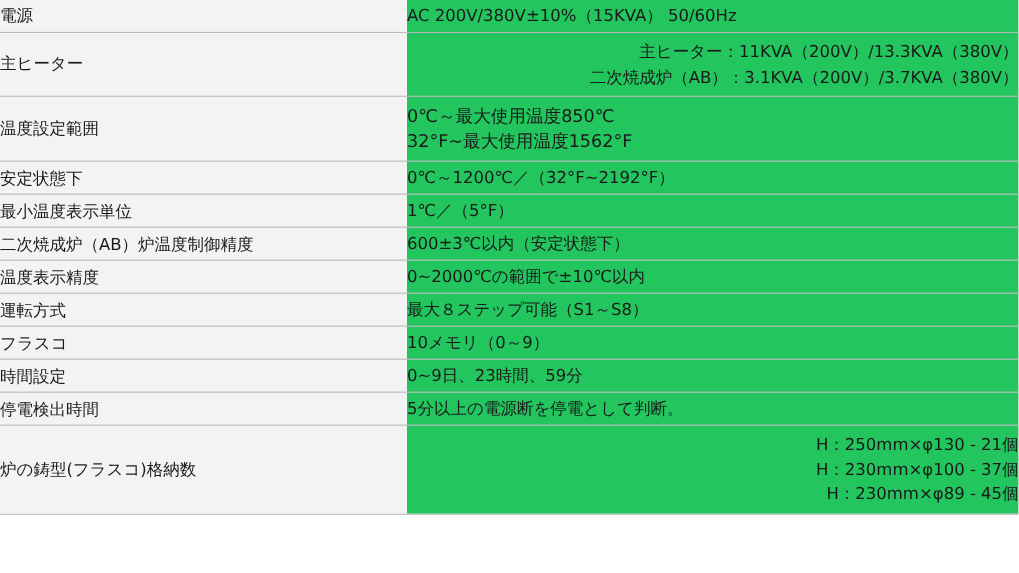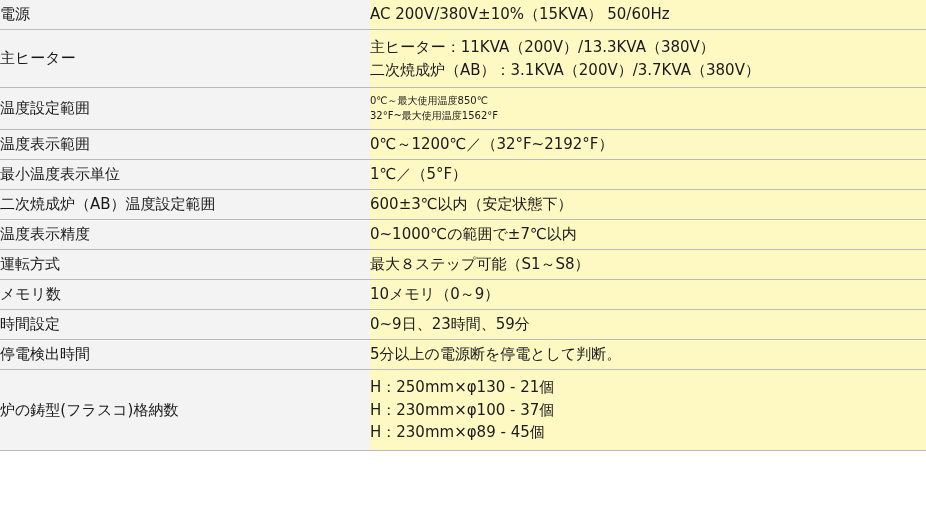--- a/index.html
+++ b/index.html
@@ -36,29 +36,30 @@
     line-height: 1.35;
     white-space: pre-line;
     background: #f3f3f3;
   }
   .cell-value {
     padding-left: 8px;
     padding-right: 6px;
     font-size: 15px;
     line-height: 1.4;
     white-space: pre-line;
-    background: #fef9c3;
+    background: #22c55e;
   }
   
   .small .cell-value {
-    font-size: 10px;
+    font-size: 16px;
     line-height: 1.45;
   }
   .multi .cell-value {
     line-height: 1.5;
+    text-align: right;
   }
   .tall td { padding-top: 6px; padding-bottom: 6px; }
 </style>
 </head>
 <body>
 
 <table class="spec-table">
   <colgroup>
     <col class="label-col">
     <col class="value-col">
@@ -72,41 +73,41 @@
       <td class="cell-label">主ヒーター</td>
       <td class="cell-value">主ヒーター：11KVA（200V）/13.3KVA（380V）
 二次焼成炉（AB）：3.1KVA（200V）/3.7KVA（380V）</td>
     </tr>
     <tr class="small tall">
       <td class="cell-label">温度設定範囲</td>
       <td class="cell-value">0℃～最大使用温度850℃
 32°F~最大使用温度1562°F</td>
     </tr>
     <tr>
-      <td class="cell-label">温度表示範囲</td>
+      <td class="cell-label">安定状態下</td>
       <td class="cell-value">0℃～1200℃／（32°F~2192°F）</td>
     </tr>
     <tr>
       <td class="cell-label">最小温度表示単位</td>
       <td class="cell-value">1℃／（5°F）</td>
     </tr>
     <tr>
-      <td class="cell-label">二次焼成炉（AB）温度設定範囲</td>
+      <td class="cell-label">二次焼成炉（AB）炉温度制御精度</td>
       <td class="cell-value">600±3℃以内（安定状態下）</td>
     </tr>
     <tr>
       <td class="cell-label">温度表示精度</td>
-      <td class="cell-value">0~1000℃の範囲で±7℃以内</td>
+      <td class="cell-value">0~2000℃の範囲で±10℃以内</td>
     </tr>
     <tr>
       <td class="cell-label">運転方式</td>
       <td class="cell-value">最大８ステップ可能（S1～S8）</td>
     </tr>
     <tr>
-      <td class="cell-label">メモリ数</td>
+      <td class="cell-label">フラスコ</td>
       <td class="cell-value">10メモリ（0～9）</td>
     </tr>
     <tr>
       <td class="cell-label">時間設定</td>
       <td class="cell-value">0~9日、23時間、59分</td>
     </tr>
     <tr>
       <td class="cell-label">停電検出時間</td>
       <td class="cell-value">5分以上の電源断を停電として判断。</td>
     </tr>

